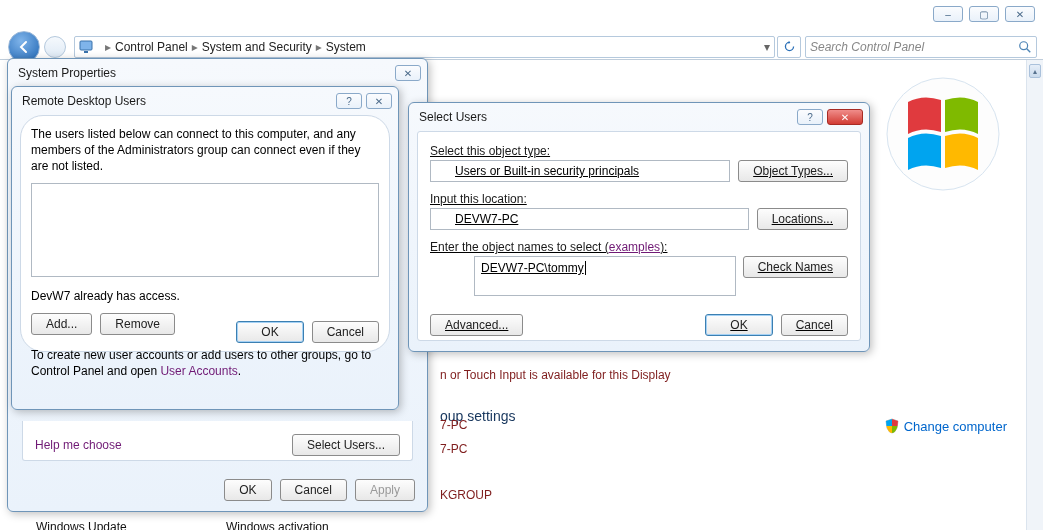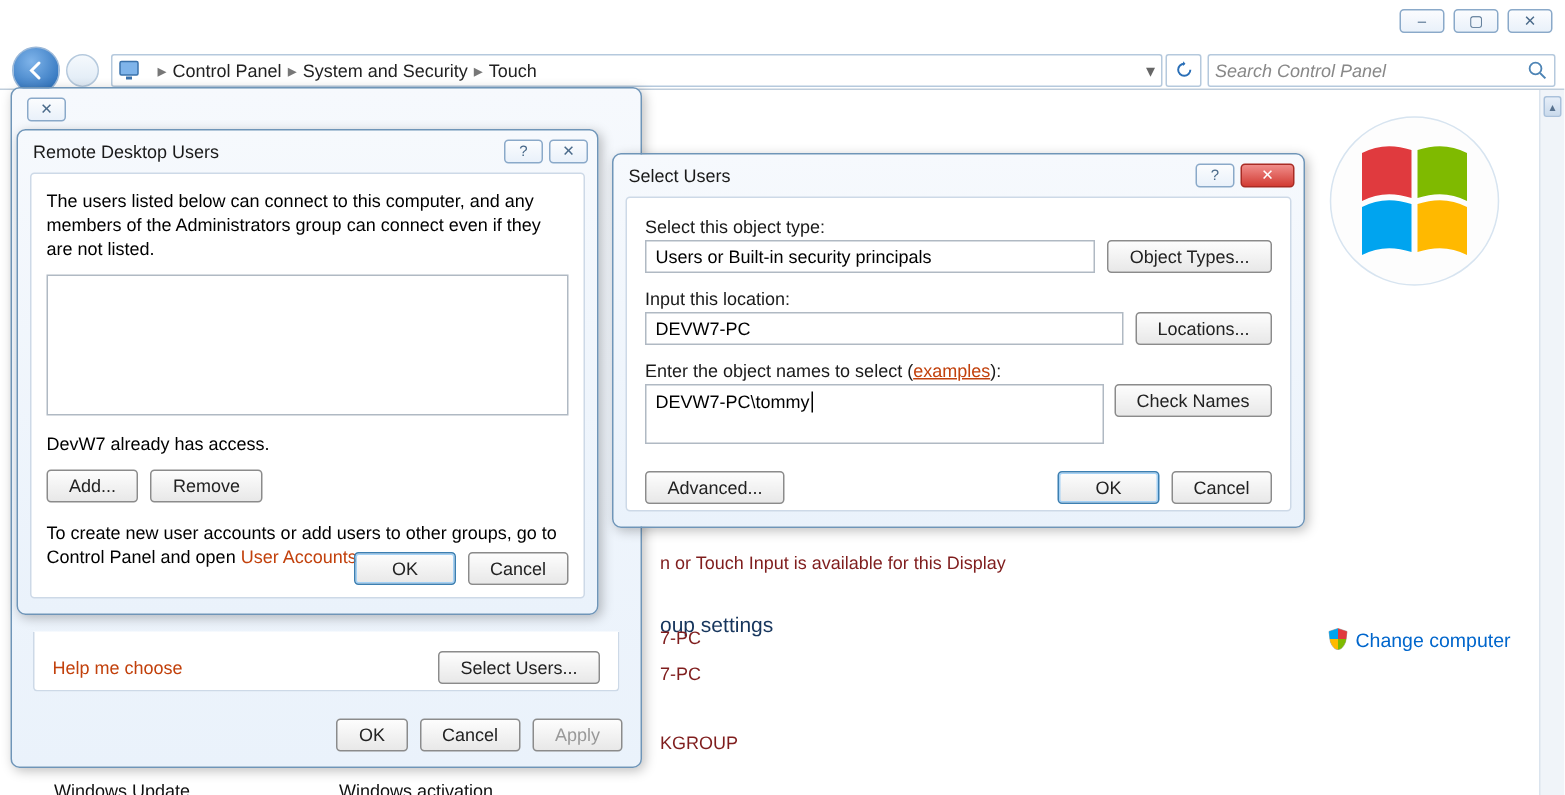--- a/index.html
+++ b/index.html
@@ -34,24 +34,24 @@
 .dialog .titlebar { height:28px; display:flex; align-items:center; padding:0 6px 0 10px; font-size:12px; color:#1a1a1a; }
 .dialog .titlebar .title { flex:1; }
 .dialog .titlebar .btns { display:flex; gap:4px; }
 .dialog .titlebar .tbtn { min-width:26px; height:16px; border:1px solid #8aa9c9; border-radius:3px; background:linear-gradient(#fbfcfe,#e9f1fa); display:flex; align-items:center; justify-content:center; font-size:10px; color:#4a6a8a; cursor:pointer; padding:0 4px; }
 .dialog .body { margin:0 8px 8px 8px; background:#fff; border:1px solid #cdd9e7; border-radius:3px; padding:10px; }
 
 .btn { height:22px; padding:0 14px; border:1px solid #8b8b8b; border-radius:3px; background:linear-gradient(#fdfdfd,#e8e8e8); font-size:12px; cursor:pointer; color:#222; }
 .btn.default { border:1px solid #3c7fb1; box-shadow:0 0 0 1px #a4d1f5 inset; }
 .btn.disabled { color:#999;text-align:center; }
 
-.link { color:#c2410c; cursor:pointer; }
+.link { color:#701a75; cursor:pointer; }
 
 .field-label { color:#1a1a1a; font-size:12px; margin-bottom:2px; }
-.readonly-box { height:22px; border:1px solid #b0b9c3; background:#fff; padding:2px 6px; font-size:12px; display:flex; align-items:center; }
+.readonly-box { height:22px; border:1px solid #b0b9c3; background:#fff; padding:2px 24px; font-size:12px; display:flex; align-items:center; }
 .textarea-box { border:1px solid #b0b9c3; background:#fff; padding:4px 6px; font-size:12px; }
 
 
 .sysprops-footer { display:flex; gap:8px; justify-content:flex-end; margin:6px 12px 10px 0; }
 
 </style>
 </head>
 <body>
 
 <div class="window-chrome">
@@ -70,21 +70,21 @@
     <div class="crumb-bar">
       <svg width="16" height="14" style="margin-right:6px">
           <rect x="1" y="1" width="12" height="9" rx="1" fill="#7fb4ea" stroke="#3a72ab"></rect>
           <rect x="5" y="11" width="4" height="2" fill="#3a72ab"></rect>
         </svg>
       <span class="sep">▸</span>
       <span>Control Panel</span>
       <span class="sep">▸</span>
       <span>System and Security</span>
       <span class="sep">▸</span>
-      <span>Touch</span>
+      <span>System</span>
       <span style="margin-left:auto;color:#666">▾</span>
     </div>
     <div class="crumb-refresh">
       <svg width="13" height="13" viewBox="0 0 16 16">
           <path d="M8 3 A5 5 0 1 0 13 8" stroke="#2a6fb7" stroke-width="1.6" fill="none"></path>
           <path d="M7 1 L9 3 L7 5 Z" fill="#2a6fb7"></path>
         </svg>
     </div>
     <div class="search-box">
       <span>Search Control Panel</span>
@@ -127,20 +127,21 @@
     <path d="M8 8 L2.5 8 L3 10 Q5 15 8 15 Z" fill="#ffb900"></path>
   </svg>
   <span>Change computer</span>
 </a>
 
 <div style="position:absolute;left:36px;top:520px;font-size:12px;color:#111">Windows Update</div>
 <div style="position:absolute;left:226px;top:520px;font-size:12px;color:#111">Windows activation</div>
 
 <div class="dialog" style="left:7px; top:58px; width:421px; height:454px;">
   <div class="titlebar">
+    <span class="title">System Properties</span>
     <div class="btns">
       <div class="tbtn">✕</div>
     </div>
   </div>
 
   <div style="position:absolute; left:14px; right:14px; bottom:50px; height:40px; border:1px solid #cdd9e7; border-top:none; background:#fff; border-radius:0 0 3px 3px; display:flex; align-items:center; padding:16px 12px 8px 12px;">
     <span class="link">Help me choose</span>
     <button class="btn" style="margin-left:auto">Select Users...</button>
   </div>
 
@@ -152,21 +153,21 @@
 </div>
 
 <div class="dialog" style="left:11px; top:86px; width:388px; height:324px;">
   <div class="titlebar">
     <span class="title">Remote Desktop Users</span>
     <div class="btns">
       <div class="tbtn">?</div>
       <div class="tbtn">✕</div>
     </div>
   </div>
-  <div class="body" style="height:284px; position:relative;">
+  <div class="body" style="height:237px; position:relative;border-radius:23px;">
     <div style="line-height:1.35">The users listed below can connect to this computer, and any members of the Administrators group can connect even if they are not listed.</div>
     <div class="textarea-box" style="height:94px; margin-top:8px;"></div>
     <div style="margin-top:12px">DevW7 already has access.</div>
     <div style="margin-top:10px; display:flex; gap:8px;">
       <button class="btn">Add...</button>
       <button class="btn">Remove</button>
     </div>
     <div style="margin-top:12px; line-height:1.35">
       <span>To create new user accounts or add users to other groups, go to Control Panel and open </span><span class="link">User Accounts</span><span>.</span>
     </div>
@@ -178,37 +179,37 @@
 </div>
 
 <div class="dialog" style="left:408px; top:102px; width:462px; height:250px;">
   <div class="titlebar">
     <span class="title">Select Users</span>
     <div class="btns">
       <div class="tbtn">?</div>
       <div class="tbtn" style="background:linear-gradient(#f08d8a,#d23c34); color:#fff; border-color:#a82b24; width:36px">✕</div>
     </div>
   </div>
-  <div class="body" style="height:210px; padding:12px;">
+  <div class="body" style="height:210px; padding:12px;text-decoration:underline;">
     <div class="field-label">Select this object type:</div>
     <div style="display:flex; gap:8px; align-items:center;">
       <div class="readonly-box" style="flex:1">Users or Built-in security principals</div>
       <button class="btn">Object Types...</button>
     </div>
 
     <div class="field-label" style="margin-top:10px">Input this location:</div>
     <div style="display:flex; gap:8px; align-items:center;">
       <div class="readonly-box" style="flex:1">DEVW7-PC</div>
       <button class="btn">Locations...</button>
     </div>
 
     <div class="field-label" style="margin-top:10px">
       <span>Enter the object names to select (</span><span class="link" style="text-decoration:underline">examples</span><span>):</span>
     </div>
-    <div style="display:flex; gap:7px; align-items:flex-start;">
+    <div style="display:flex; gap:7px; align-items:flex-start;margin-left:44px;">
       <div class="textarea-box" style="flex:1; height:40px;">
         <span>DEVW7-PC\tommy</span><span style="border-right:1px solid #000; margin-left:1px"></span>
       </div>
       <button class="btn">Check Names</button>
     </div>
 
     <div style="display:flex; margin-top:18px; align-items:center;">
       <button class="btn">Advanced...</button>
       <div style="flex:1"></div>
       <button class="btn default" style="padding:0 24px; margin-right:8px">OK</button>

